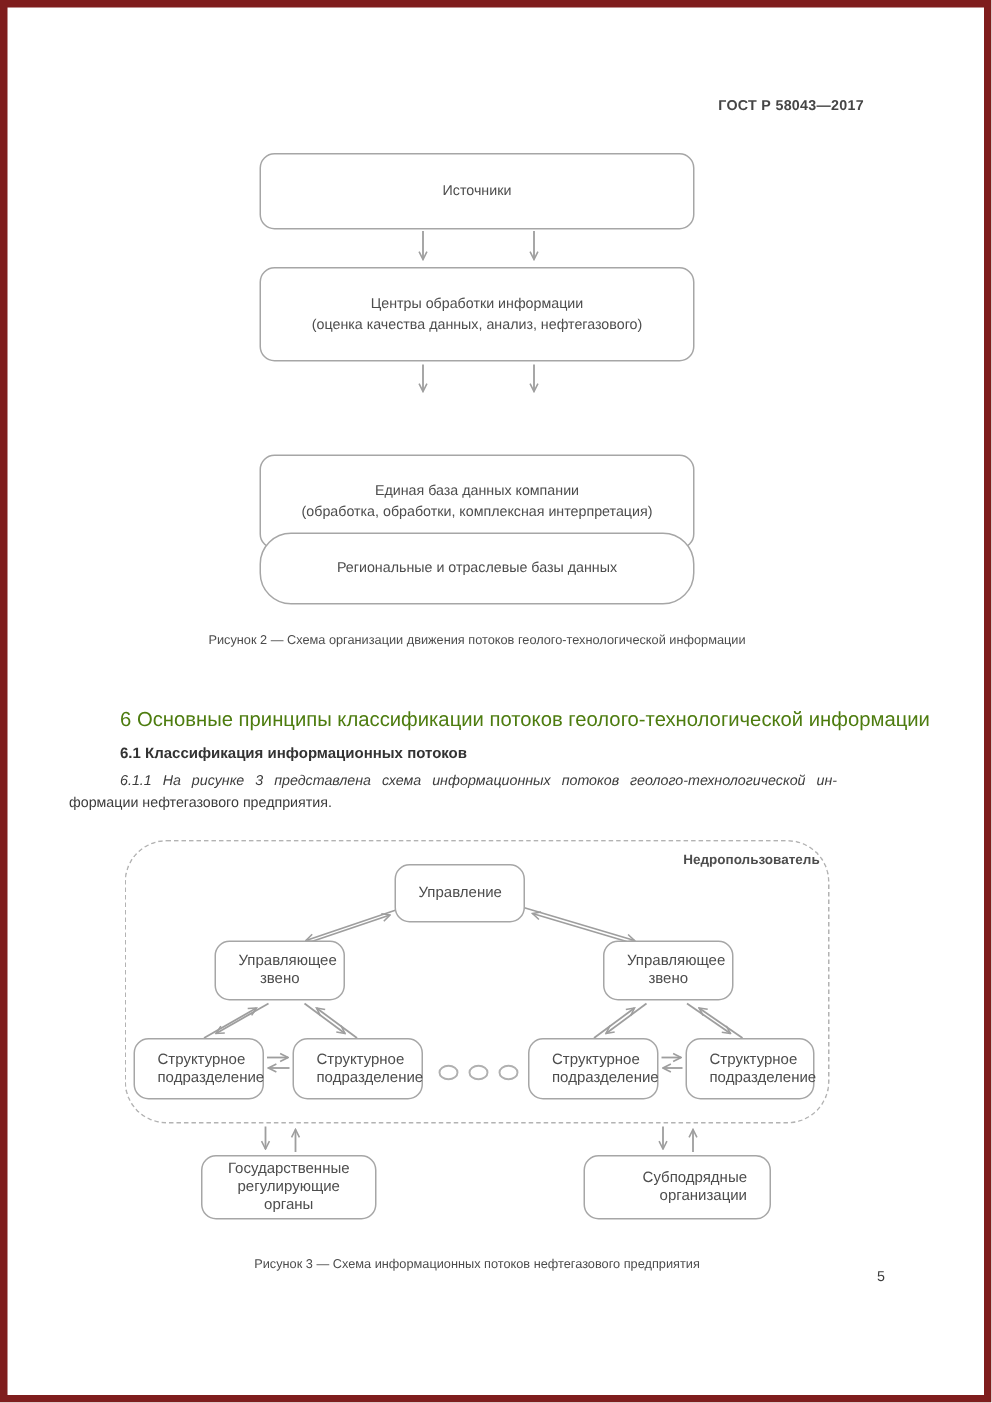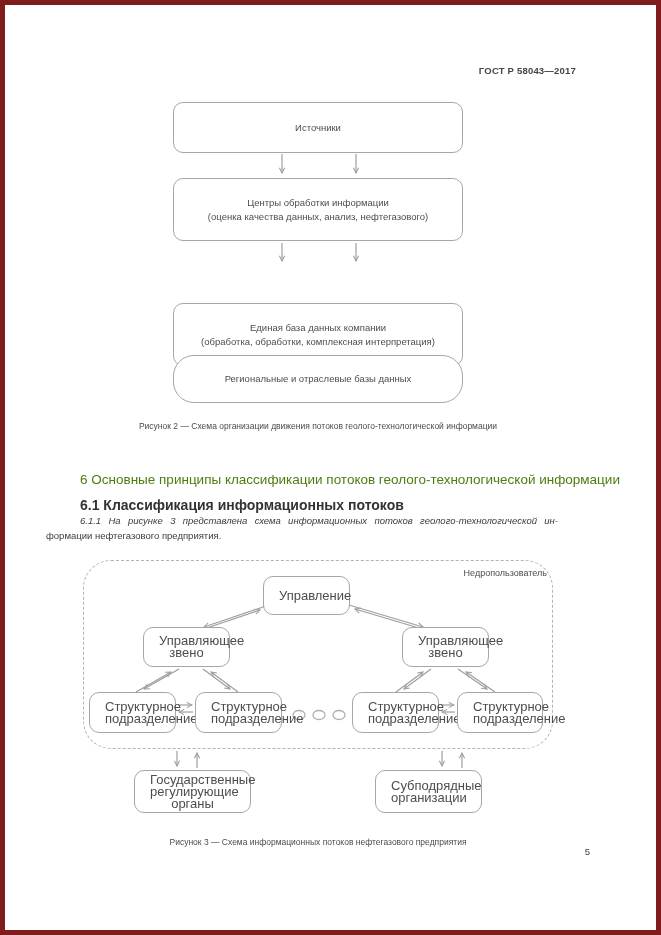--- a/index.html
+++ b/index.html
@@ -24,48 +24,48 @@
     border-radius:10px;
     background:#fff;
     display:flex;flex-direction:column;justify-content:center;align-items:center;
     text-align:center;
     color:#4d4d4d;
     z-index:2;
     box-sizing:border-box;
   }
   .fbox .l1,.fbox .l2{width:100%;}
   .fig2box{font-size:9.5px;line-height:14px;}
-  .fig3box{font-size:13px;line-height:12px;padding:2px 15px;}
+  .fig3box{font-size:10px;line-height:12px;padding:2px 15px;}
   .svglayer{position:absolute;left:0;top:0;z-index:1;pointer-events:none;}
   .caption{
     position:absolute;left:41px;width:544px;
     text-align:center;font-size:8.5px;color:#4c4c4c;
   }
   .h1{
     position:absolute;left:75px;top:449px;width:540px;
     font-size:13.5px;font-weight:normal;line-height:22px;color:#4d7c0f;margin-top:15px;
   }
   .h2{
     position:absolute;left:75px;top:492px;
-    font-size:14px;font-weight:bold;color:#333333;
+    font-size:10px;font-weight:bold;color:#333333;
   }
   .para{
     position:absolute;left:41px;top:508px;width:512px;
     font-size:9.5px;line-height:15px;color:#3c3c3c;
   }
   .para .pl1{text-indent:34px;text-align:justify;text-align-last:justify;white-space:nowrap;font-style:italic;}
   .para .pl2{text-align:left;}
   .dashframe{
     position:absolute;left:78px;top:555px;width:470px;height:189px;
     border:1px dashed #b3b3b3;border-radius:28px;
     box-sizing:border-box;z-index:0;background:#fff;
   }
   .framelabel{
     position:absolute;left:450px;top:563px;width:92px;
-    text-align:right;font-size:9px;color:#4d4d4d;z-index:2;
+    text-align:center;font-size:9px;color:#4d4d4d;z-index:2;font-weight:bold;
   }
   .pagenum{
     position:absolute;left:560px;top:841px;width:25px;
     text-align:right;font-size:9.5px;color:#3c3c3c;
   }
 </style>
 </head>
 <body>
 
 <div class="page">
@@ -180,21 +180,21 @@
   </div>
 
   <div class="fbox fig3box" style="left:452px;top:687px;width:86px;height:41px;">
     <div class="l1">Структурное подразделение</div>
   </div>
 
   <div class="fbox fig3box" style="left:129px;top:765px;width:117px;height:43px;">
     <div class="l1">Государственные регулирующие органы</div>
   </div>
 
-  <div class="fbox fig3box" style="left:370px;top:765px;width:107px;height:43px;">
+  <div class="fbox fig3box" style="left:384px;top:765px;width:125px;height:43px;text-align:right;">
     <div class="l1">Субподрядные организации</div>
   </div>
 
   <div class="caption" style="top:832px;">Рисунок 3 — Схема информационных потоков нефтегазового предприятия</div>
 
   <div class="pagenum">5</div>
 
 </div>
 
 </body></html>

